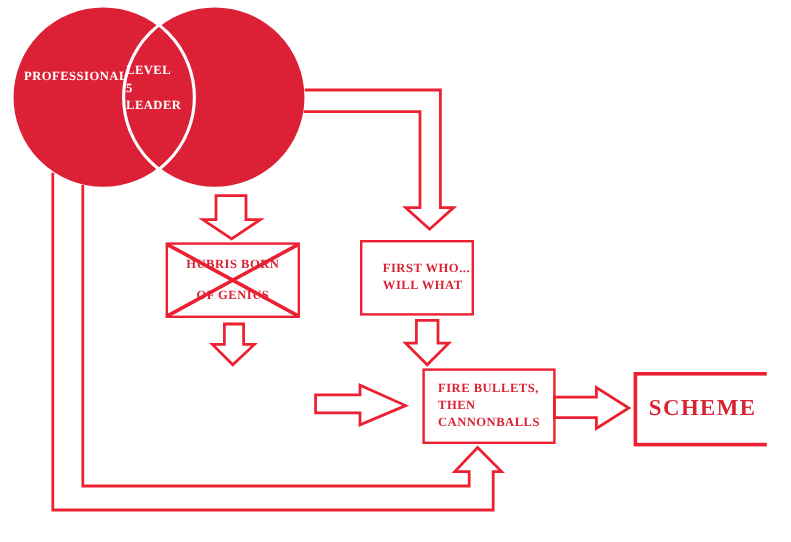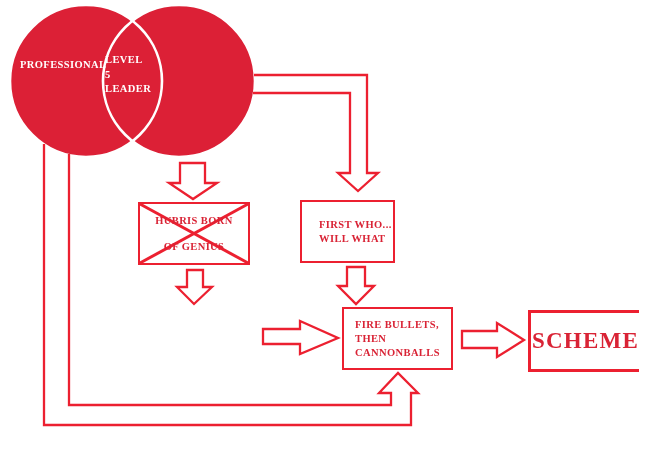--- a/index.html
+++ b/index.html
@@ -34,21 +34,21 @@
     line-height:14px;
     letter-spacing:0.4px;
   }
   .box.center-text{align-items:center;text-align:center;gap:12px;}
   .box.left-text{padding-left:11px;}
   .box .ital{font-style:italic;}
   #first-who-box{padding-left:17px;}
   #scheme-box{
     border-width:3px;
     align-items:center;text-align:center;
-    font-size:23px;
+    font-size:19px;
     letter-spacing:1.2px;
     line-height:22px;
   }
 </style>
 </head>
 <body>
 
 <div id="canvas">
 
   <svg id="artwork" viewBox="0 0 659 452" xmlns="http://www.w3.org/2000/svg">
@@ -91,21 +91,21 @@
     <div>HUBRIS BORN</div>
     <div>OF GENIUS</div>
   </div>
 
   <div class="box left-text" id="first-who-box" style="left:300px;top:200px;width:95px;height:63px;">
     <div>FIRST WHO...</div>
     <div>WILL WHAT</div>
   </div>
 
 
-  <div class="box left-text" id="fire-bullets-box" style="left:342px;top:307px;width:111px;height:63px;">
+  <div class="box left-text" id="fire-bullets-box" style="left:352px;top:307px;width:111px;height:63px;">
     <div>FIRE BULLETS,</div>
     <div>THEN</div>
     <div>CANNONBALLS</div>
   </div>
 
   <div class="box" id="scheme-box" style="left:528px;top:310px;width:115px;height:62px;">
     <div>SCHEME</div>
   </div>
 
 </div>

